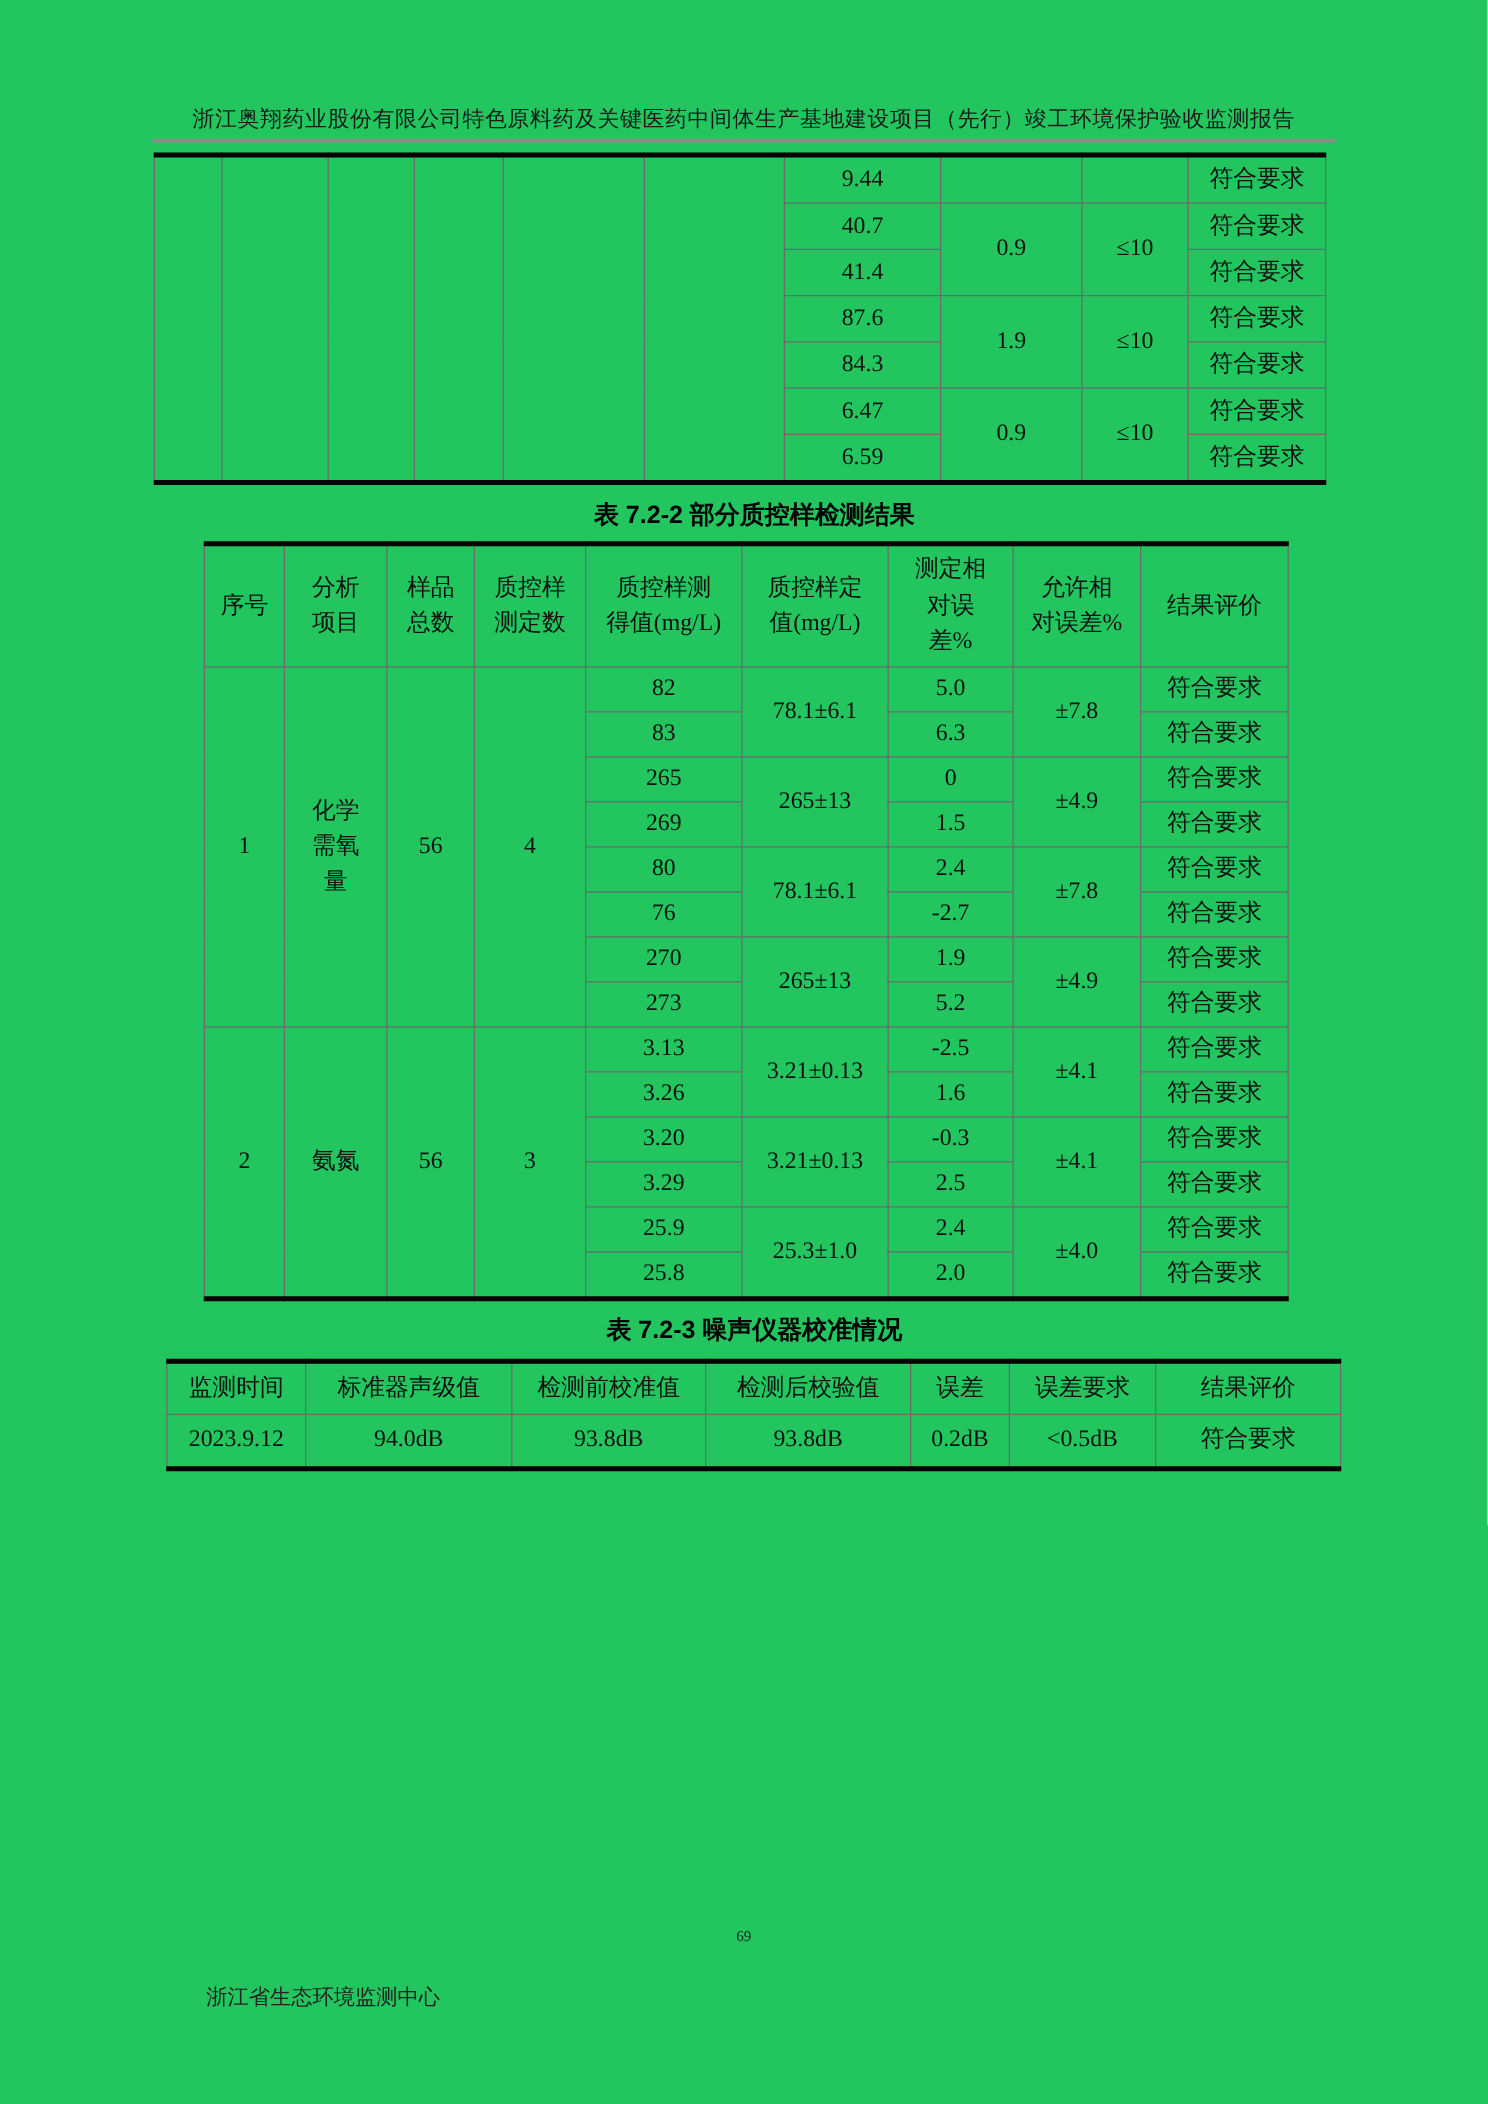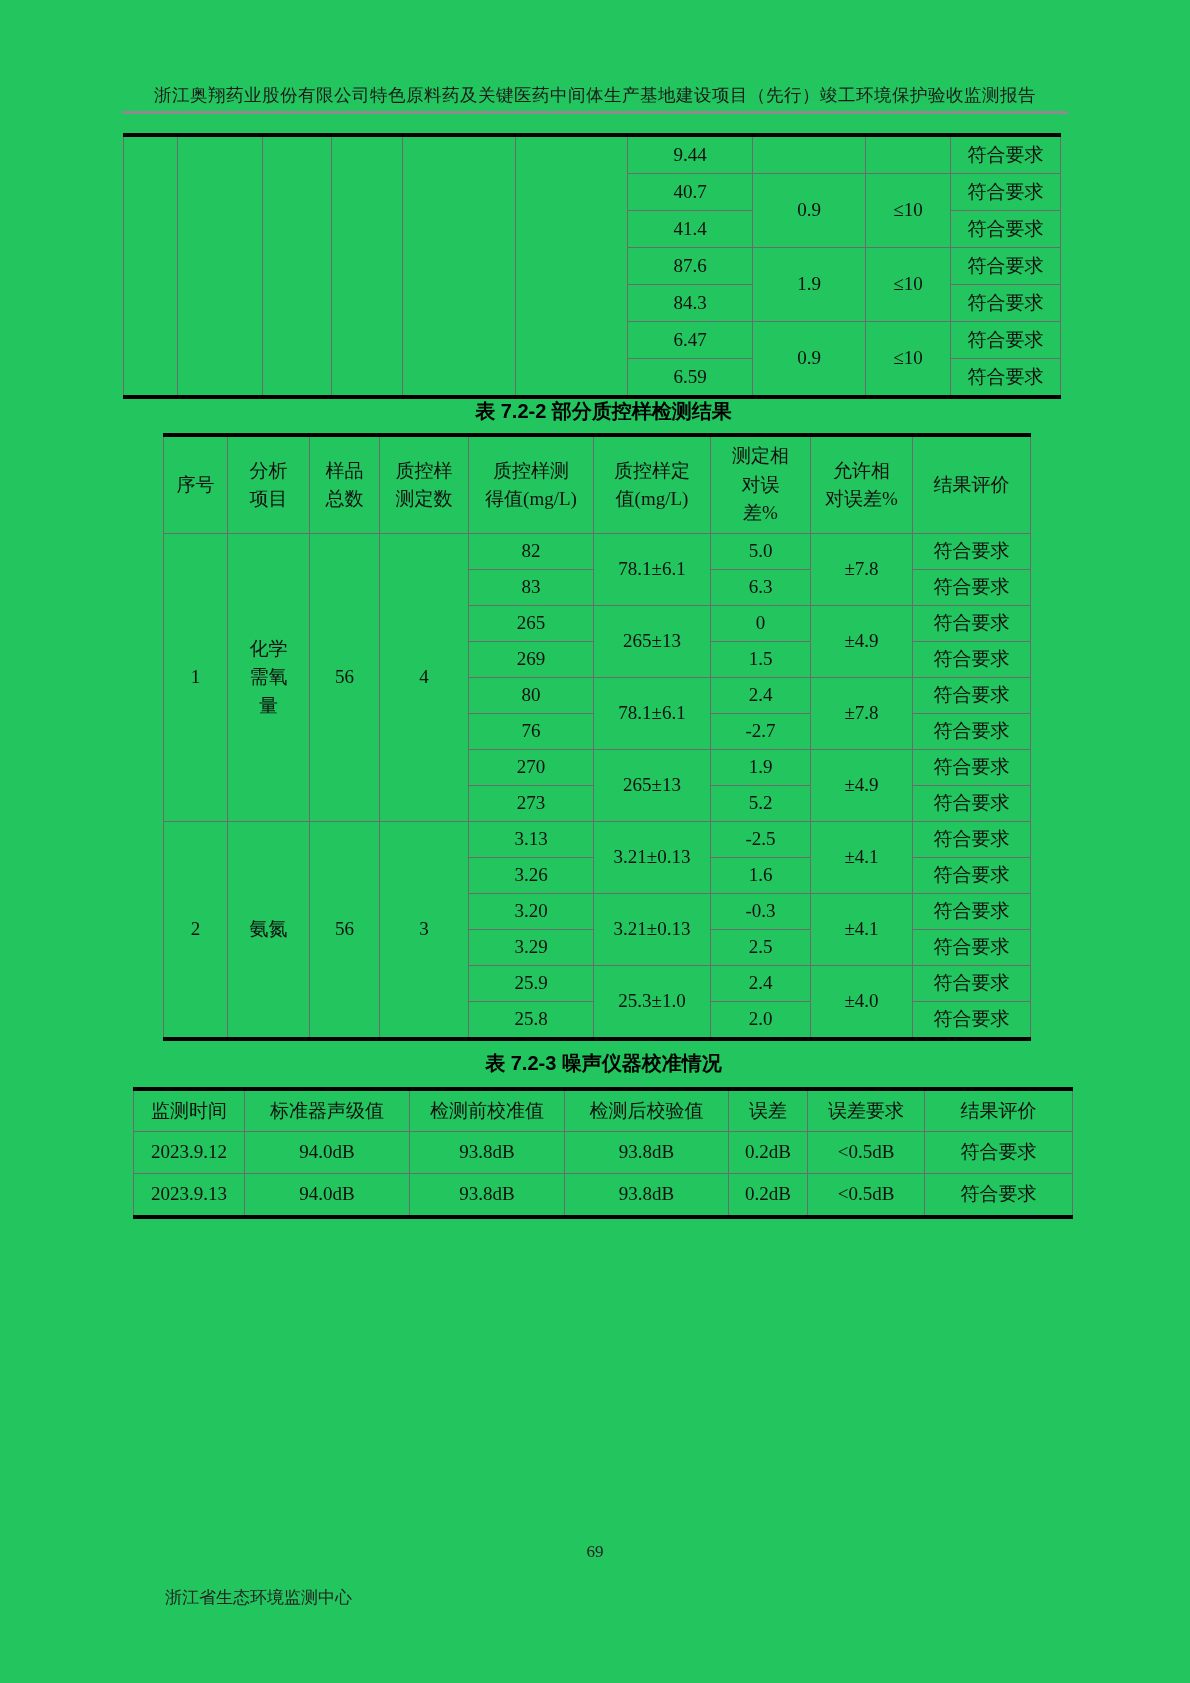--- a/index.html
+++ b/index.html
@@ -18,21 +18,21 @@
     background:#8c8c8c;
   }
   table { border-collapse:collapse; table-layout:fixed; }
   td, th {
     border:1px solid #6b6b6b; text-align:center; vertical-align:middle;
     padding:0 2px; font-weight:normal; font-size:19px; color:#111;
     white-space:pre-line; line-height:1.5; overflow:hidden;
   }
   .tbl { border-top:4px solid #000; border-bottom:4px solid #000; }
 
-  .carryover-wrap { position:absolute; top:133px; left:123px; }
+  .carryover-wrap { position:absolute; top:122px; left:123px; }
   .carryover-wrap td { height:36px; }
 
   .t22-title, .t23-title {
     position:absolute; left:17px; right:0; text-align:center;
     font-family:"Liberation Sans","DejaVu Sans",sans-serif;
     font-weight:bold; font-size:20px; color:#000;
   }
   .t22-title { top:398px; }
   .t23-title { top:1050px; }
 
@@ -42,21 +42,21 @@
 
   .t23-wrap { position:absolute; top:1087px; left:133px; }
   .t23-wrap th { height:40px; }
   .t23-wrap td { height:41px; }
 
   .footer-left {
     position:absolute; top:1542px; left:165px; font-size:17px; color:#222;margin-top:44px;
   }
   .footer-page {
     position:absolute; top:1542px; left:0; right:0; text-align:center;
-    font-size:17px; color:#222;
+    font-size:12px; color:#222;
   }
 </style>
 </head>
 <body>
 
 <div class="page">
 
   <div class="doc-header">浙江奥翔药业股份有限公司特色原料药及关键医药中间体生产基地建设项目（先行）竣工环境保护验收监测报告</div>
   <div class="header-rule"></div>
 
@@ -281,29 +281,20 @@
       </tr>
       <tr>
         <td>2023.9.12</td>
         <td>94.0dB</td>
         <td>93.8dB</td>
         <td>93.8dB</td>
         <td>0.2dB</td>
         <td>&lt;0.5dB</td>
         <td>符合要求</td>
       </tr>
-      <tr>
-        <td>2023.9.13</td>
-        <td>94.0dB</td>
-        <td>93.8dB</td>
-        <td>93.8dB</td>
-        <td>0.2dB</td>
-        <td>&lt;0.5dB</td>
-        <td>符合要求</td>
-      </tr>
     </tbody>
       </table>
   </div>
 
   <div class="footer-left">浙江省生态环境监测中心</div>
   <div class="footer-page">69</div>
 
 </div>
 
 </body></html>

